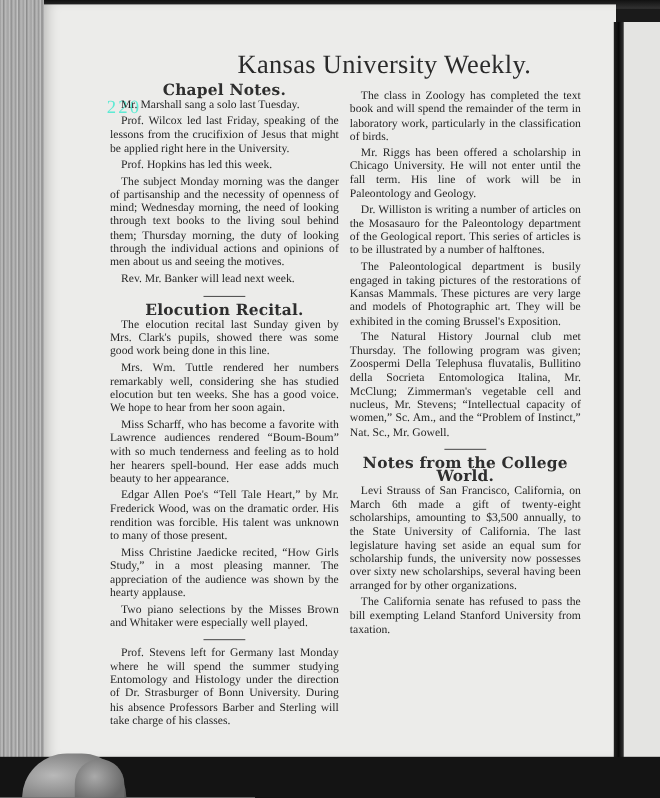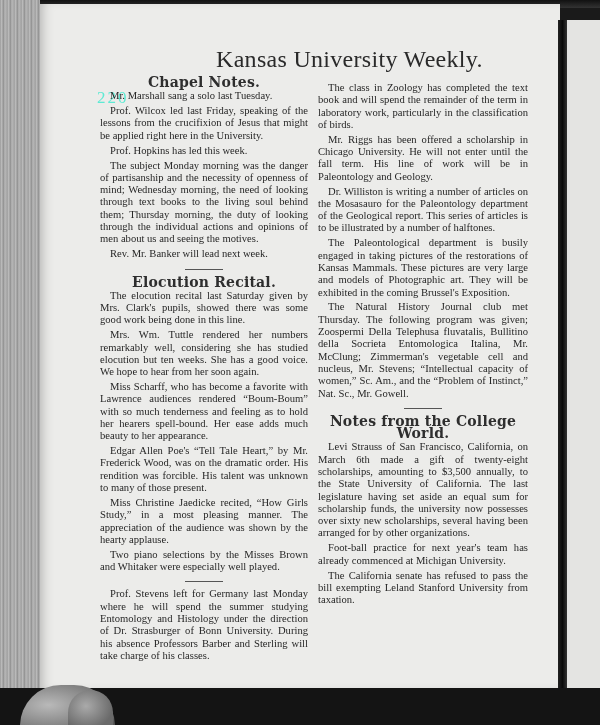--- a/index.html
+++ b/index.html
@@ -89,36 +89,35 @@
 <div class="col col-left">
   <h3>Chapel Notes.</h3>
   <p>Mr. Marshall sang a solo last Tuesday.</p>
   <p>Prof. Wilcox led last Friday, speaking of the lessons from the crucifixion of Jesus that might be applied right here in the University.</p>
   <p>Prof. Hopkins has led this week.</p>
   <p>The subject Monday morning was the danger of partisanship and the necessity of openness of mind; Wednesday morning, the need of looking through text books to the living soul behind them; Thursday morning, the duty of looking through the individual actions and opinions of men about us and seeing the motives.</p>
   <p>Rev. Mr. Banker will lead next week.</p>
   <div class="rule"></div>
 
   <h3>Elocution Recital.</h3>
-  <p>The elocution recital last Saturday given by Mrs. Clark's pupils, showed there was some good work being done in this line.</p>
+  <p>The elocution recital last Sunday given by Mrs. Clark's pupils, showed there was some good work being done in this line.</p>
   <p>Mrs. Wm. Tuttle rendered her numbers remarkably well, considering she has studied elocution but ten weeks. She has a good voice. We hope to hear from her soon again.</p>
   <p>Miss Scharff, who has become a favorite with Lawrence audiences rendered “Boum-Boum” with so much tenderness and feeling as to hold her hearers spell-bound. Her ease adds much beauty to her appearance.</p>
   <p>Edgar Allen Poe's “Tell Tale Heart,” by Mr. Frederick Wood, was on the dramatic order. His rendition was forcible. His talent was unknown to many of those present.</p>
   <p>Miss Christine Jaedicke recited, “How Girls Study,” in a most pleasing manner. The appreciation of the audience was shown by the hearty applause.</p>
   <p>Two piano selections by the Misses Brown and Whitaker were especially well played.</p>
   <div class="rule"></div>
 
   <p>Prof. Stevens left for Germany last Monday where he will spend the summer studying Entomology and Histology under the direction of Dr. Strasburger of Bonn University. During his absence Professors Barber and Sterling will take charge of his classes.</p>
 </div>
 
 <div class="col col-right">
   <p>The class in Zoology has completed the text book and will spend the remainder of the term in laboratory work, particularly in the classification of birds.</p>
   <p>Mr. Riggs has been offered a scholarship in Chicago University. He will not enter until the fall term. His line of work will be in Paleontology and Geology.</p>
   <p>Dr. Williston is writing a number of articles on the Mosasauro for the Paleontology department of the Geological report. This series of articles is to be illustrated by a number of halftones.</p>
   <p>The Paleontological department is busily engaged in taking pictures of the restorations of Kansas Mammals. These pictures are very large and models of Photographic art. They will be exhibited in the coming Brussel's Exposition.</p>
   <p>The Natural History Journal club met Thursday. The following program was given; Zoospermi Della Telephusa fluvatalis, Bullitino della Socrieta Entomologica Italina, Mr. McClung; Zimmerman's vegetable cell and nucleus, Mr. Stevens; “Intellectual capacity of women,” Sc. Am., and the “Problem of Instinct,” Nat. Sc., Mr. Gowell.</p>
   <div class="rule"></div>
 
   <h3>Notes from the College World.</h3>
   <p>Levi Strauss of San Francisco, California, on March 6th made a gift of twenty-eight scholarships, amounting to $3,500 annually, to the State University of California. The last legislature having set aside an equal sum for scholarship funds, the university now possesses over sixty new scholarships, several having been arranged for by other organizations.</p>
-  <p>Foot-ball practice for next year's team has already commenced at Michigan University.</p>
   <p>The California senate has refused to pass the bill exempting Leland Stanford University from taxation.</p>
 </div>
 
 </body></html>

